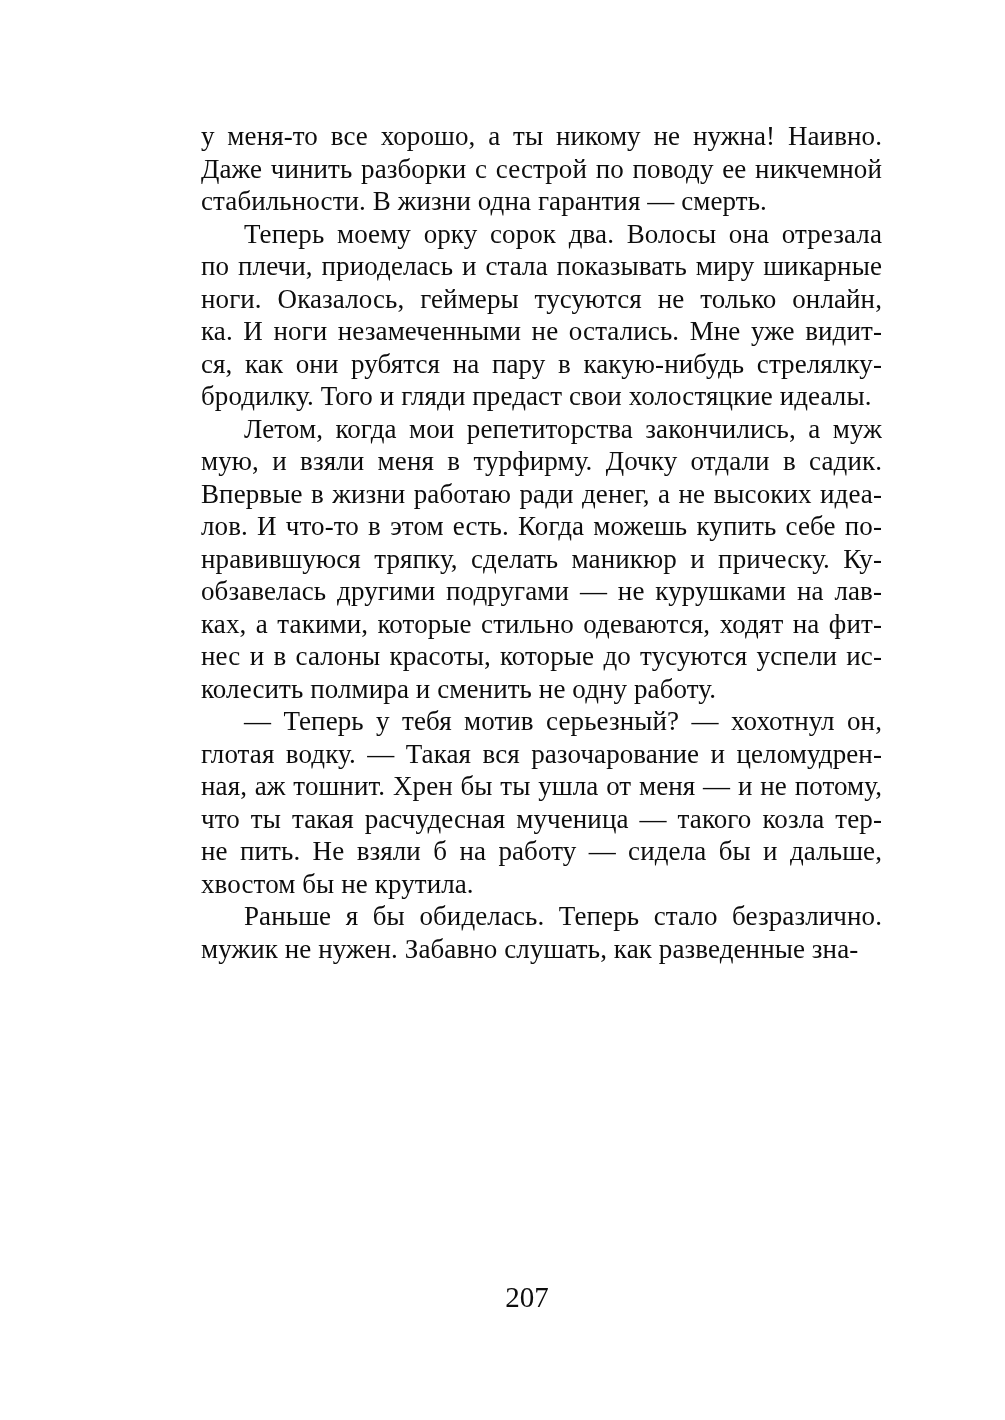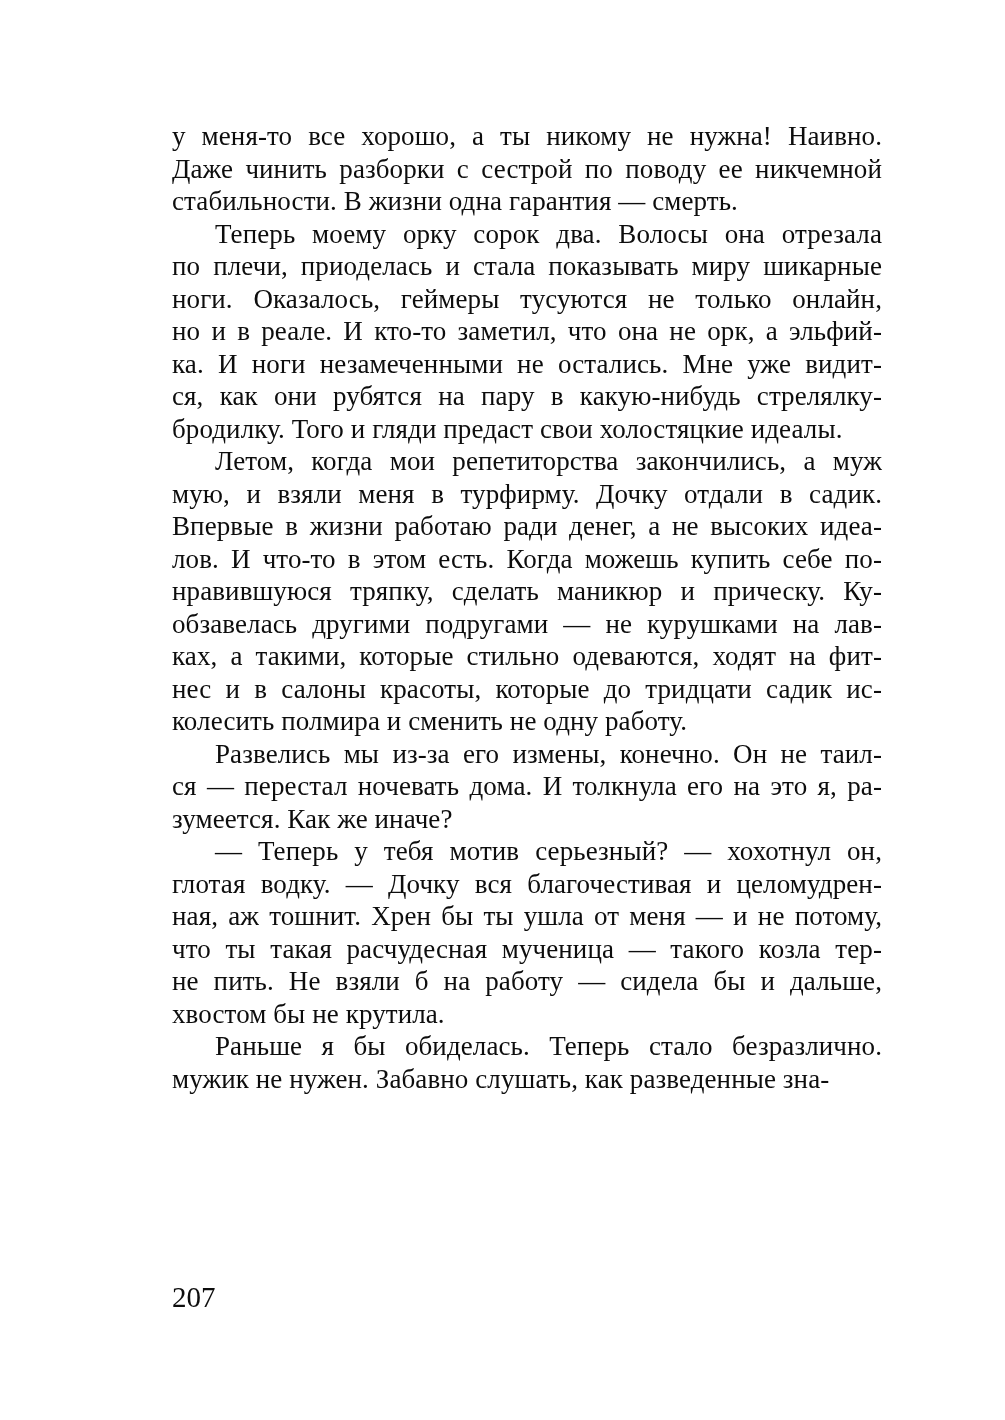--- a/index.html
+++ b/index.html
@@ -29,76 +29,71 @@
     line-height: 32.5px;
     letter-spacing: 0.1px;
   }
   .paragraph {
     margin: 0;
     padding: 0;
   }
   .line {
     text-align: justify;
     text-align-last: justify;
+    margin-left: 29px;
   }
   .line.last {
     text-align-last: left;
   }
   .line.indent {
     text-indent: 43px;
     font-family: Liberation Serif, serif;
   }
   .page-number {
     position: absolute;
     left: 172px;
     top: 1280px;
     width: 710px;
-    text-align: left;
+    text-align: center;
     font-size: 29px;
     line-height: 34px;
   }
 </style>
 </head>
 <body style="background: rgb(255, 255, 255); color: rgb(13, 13, 13);">
 
 <div class="page">
   <main class="text-block" id="text-block">
       <div class="paragraph">
         <div class="line">у меня-то все хорошо, а ты никому не нужна! Наивно.</div>
         <div class="line">Даже чинить разборки с сестрой по поводу ее никчемной</div>
         <div class="line last">стабильности. В жизни одна гарантия — смерть.</div>
       </div>
       <div class="paragraph">
         <div class="line indent">Теперь моему орку сорок два. Волосы она отрезала</div>
         <div class="line">по плечи, приоделась и стала показывать миру шикарные</div>
         <div class="line">ноги. Оказалось, геймеры тусуются не только онлайн,</div>
-        <div class="line">но и в реале. И кто-то заметил, что она не орк, а эльфий-</div>
         <div class="line">ка. И ноги незамеченными не остались. Мне уже видит-</div>
         <div class="line">ся, как они рубятся на пару в какую-нибудь стрелялку-</div>
         <div class="line last">бродилку. Того и гляди предаст свои холостяцкие идеалы.</div>
       </div>
       <div class="paragraph">
         <div class="line indent">Летом, когда мои репетиторства закончились, а муж</div>
         <div class="line">мую, и взяли меня в турфирму. Дочку отдали в садик.</div>
         <div class="line">Впервые в жизни работаю ради денег, а не высоких идеа-</div>
         <div class="line">лов. И что-то в этом есть. Когда можешь купить себе по-</div>
         <div class="line">нравившуюся тряпку, сделать маникюр и прическу. Ку-</div>
         <div class="line">обзавелась другими подругами — не курушками на лав-</div>
         <div class="line">ках, а такими, которые стильно одеваются, ходят на фит-</div>
-        <div class="line">нес и в салоны красоты, которые до тридцати садик ис-</div>
+        <div class="line">нес и в салоны красоты, которые до тусуются успели ис-</div>
         <div class="line last">колесить полмира и сменить не одну работу.</div>
       </div>
       <div class="paragraph">
-        <div class="line indent">Развелись мы из-за его измены, конечно. Он не таил-</div>
-        <div class="line">ся — перестал ночевать дома. И толкнула его на это я, ра-</div>
-        <div class="line last">зумеется. Как же иначе?</div>
-      </div>
-      <div class="paragraph">
         <div class="line indent">— Теперь у тебя мотив серьезный? — хохотнул он,</div>
-        <div class="line">глотая водку. — Дочку вся благочестивая и целомудрен-</div>
+        <div class="line">глотая водку. — Такая вся разочарование и целомудрен-</div>
         <div class="line">ная, аж тошнит. Хрен бы ты ушла от меня — и не потому,</div>
         <div class="line">что ты такая расчудесная мученица — такого козла тер-</div>
         <div class="line">не пить. Не взяли б на работу — сидела бы и дальше,</div>
         <div class="line last">хвостом бы не крутила.</div>
       </div>
       <div class="paragraph">
         <div class="line indent">Раньше я бы обиделась. Теперь стало безразлично.</div>
         <div class="line last">мужик не нужен. Забавно слушать, как разведенные зна-</div>
       </div>
     </main>

